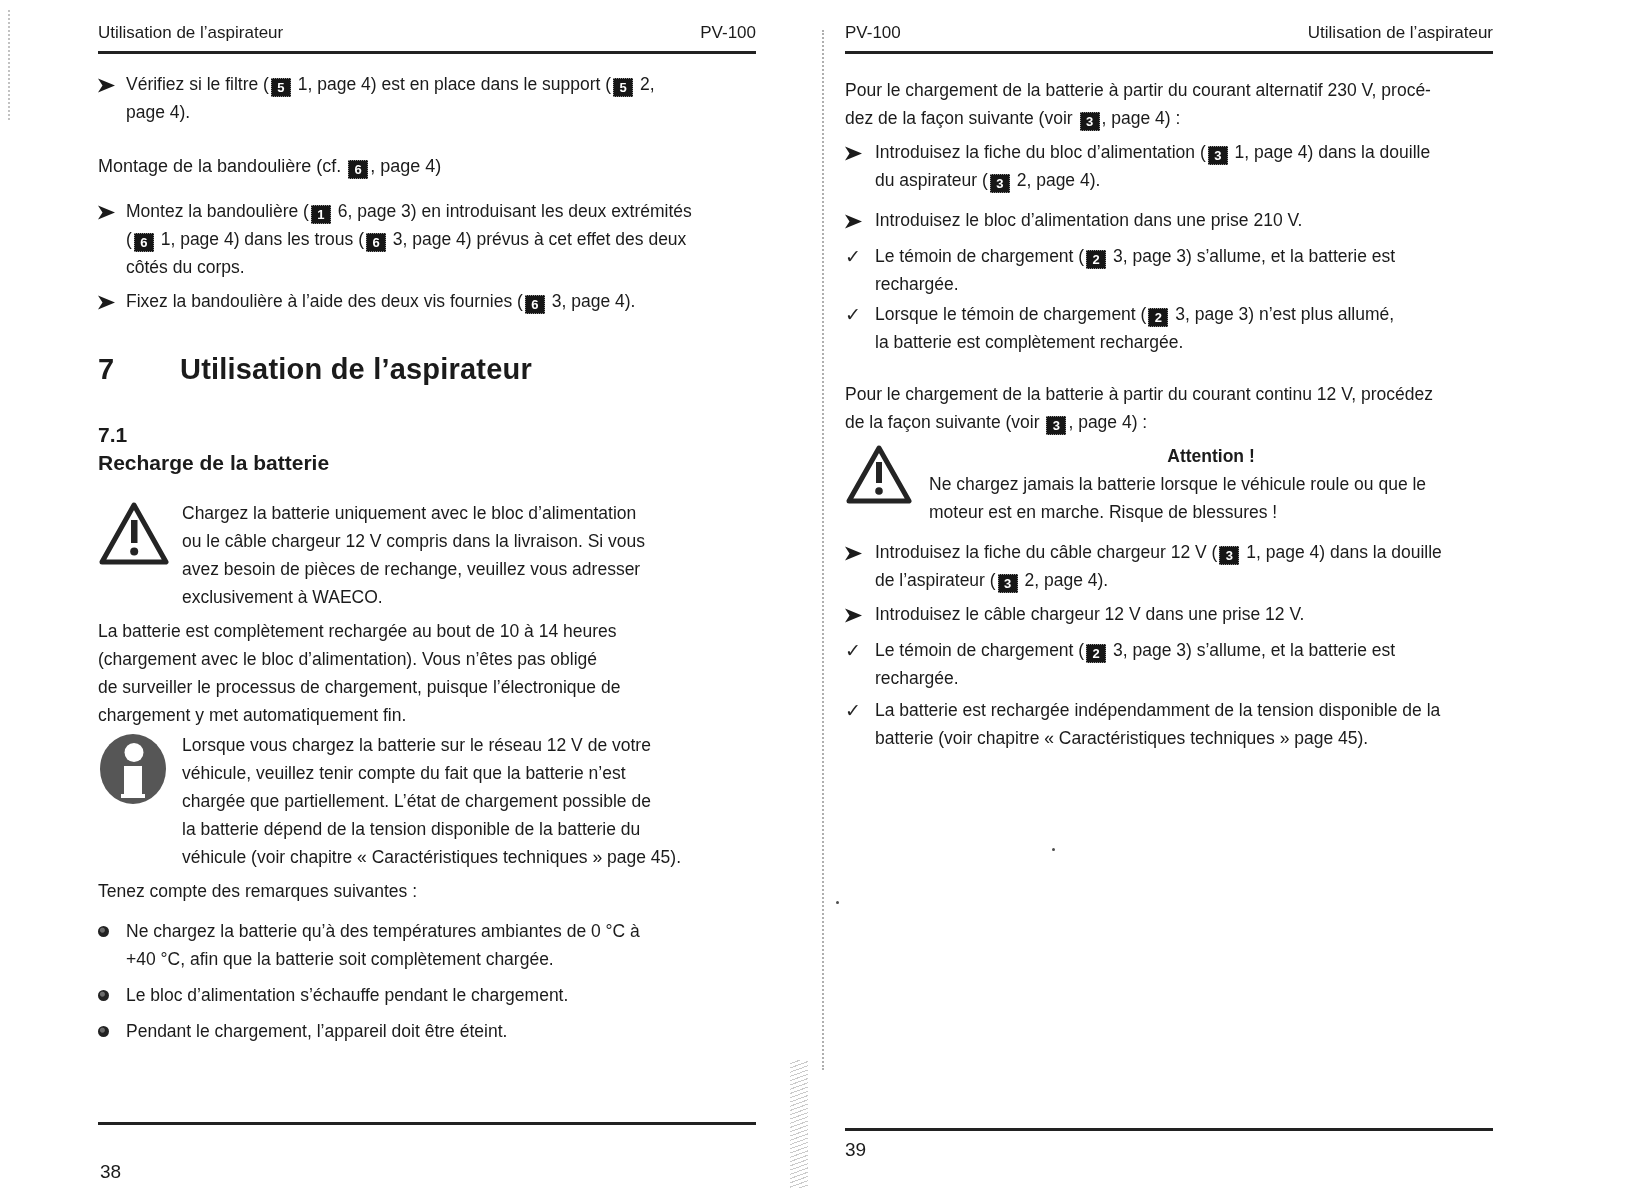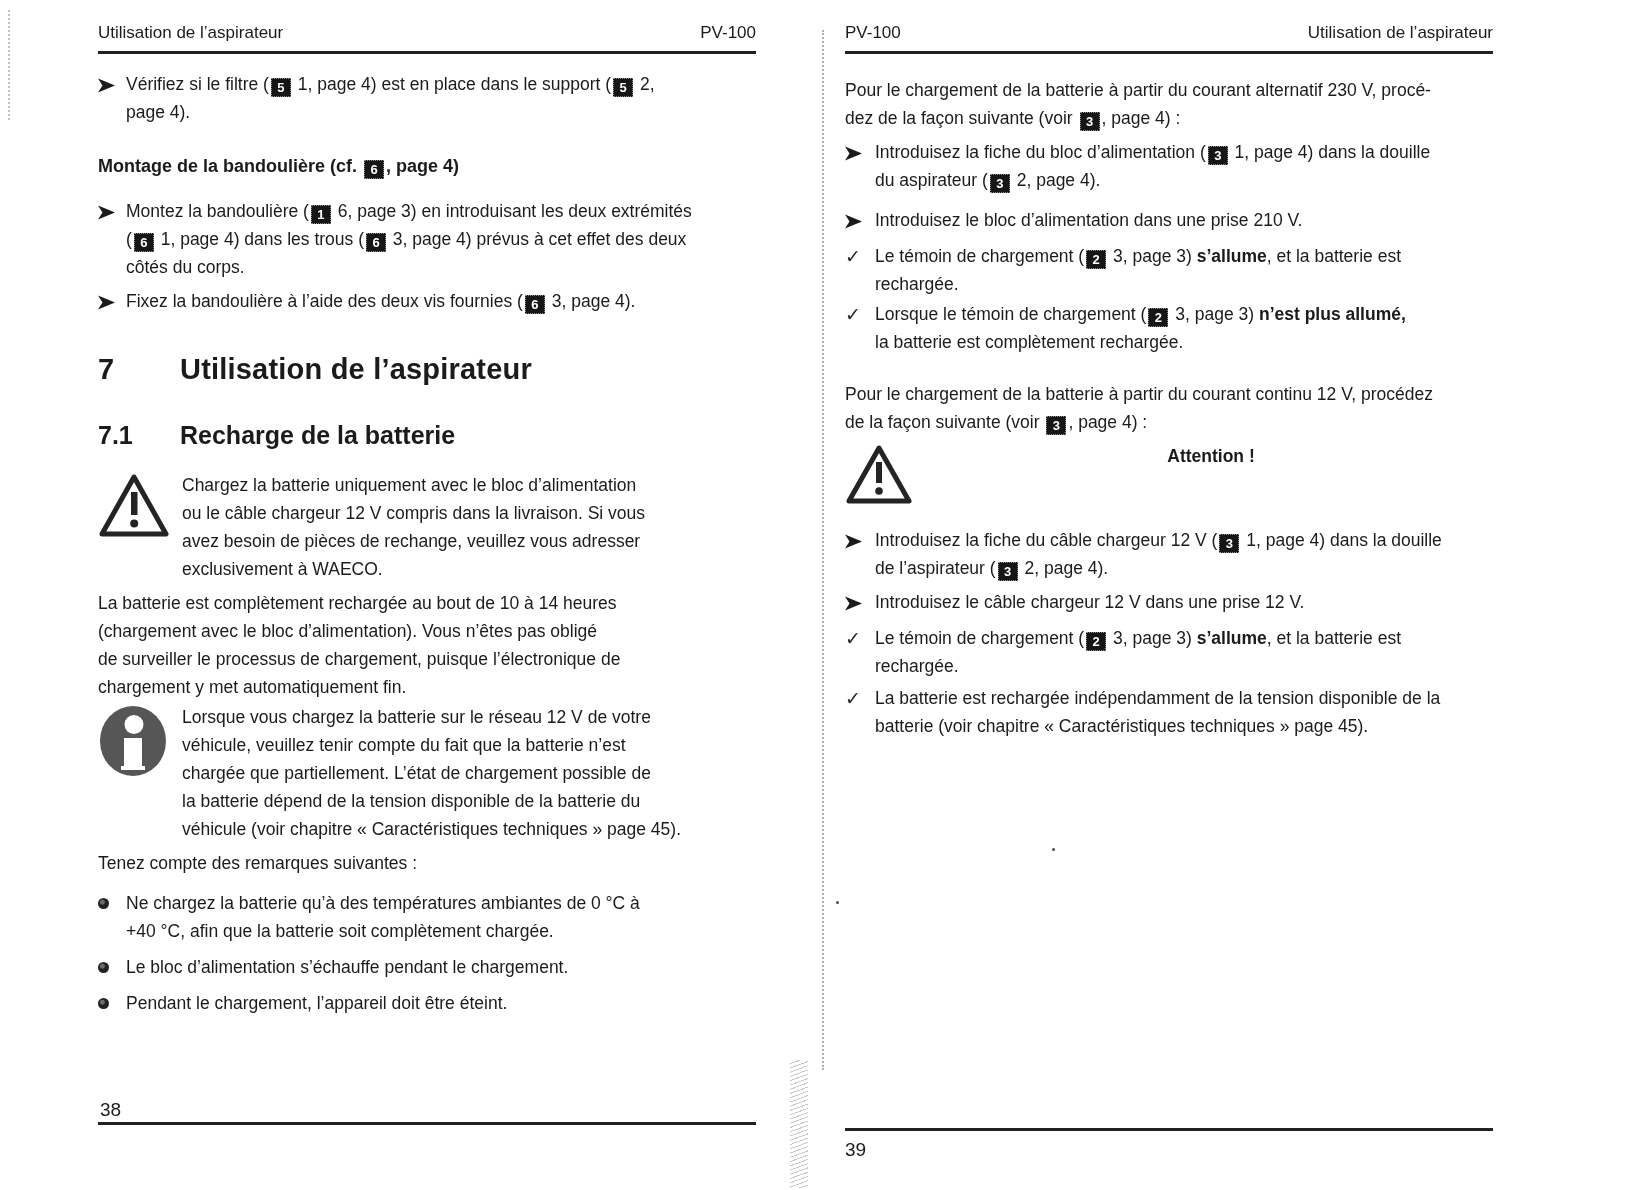--- a/index.html
+++ b/index.html
@@ -29,21 +29,21 @@
 
   .arrow-glyph svg { display:block; margin-top:7px; }
   .check-glyph { font-size:19px; color:#262626; }
   .dot-glyph {
     display:block; width:11px; height:11px; border-radius:50%;
     margin-top:8px; background:radial-gradient(circle at 40% 38%, #6b6b6b 0 2px, #222 3px);
   }
 
   .subhead { font-size:18px; font-weight:bold; }
   .h1 { display:flex; font-size:29px; font-weight:bold; line-height:36px; letter-spacing:.2px; }
-  .h2 { display:flex; font-size:25px; font-weight:bold; line-height:28px; }
+  .h2 { display:flex; font-size:21px; font-weight:bold; line-height:28px;flex-direction:column; }
   .hnum { flex:none; width:82px; }
 
   .icon-col { flex:none; width:84px; padding-top:2px; }
   .nb-title { font-weight:bold;text-align:center; }
 
   .figbadge {
     display:inline-block; min-width:16px; height:17px; line-height:17px;
     padding:0 1px; margin:0 2px; text-align:center;
     background:#161616; color:#ffffff;
     font-size:13px; font-weight:bold;
@@ -52,42 +52,42 @@
 
   
   .mt16{margin-top:16px}.mt26{margin-top:26px}.mt10{margin-top:17px}.mt14{margin-top:6px}
   .mt36{margin-top:36px}.mt34{margin-top:34px}.mt22{margin-top:22px}.mt6{margin-top:6px}.mt12{margin-top:12px}.mt8{margin-top:8px}.mt24{margin-top:24px}
   .mt2{margin-top:2px}.mt4{margin-top:4px}
 
   .footer-rule { position:absolute; border-top:3px solid #222; }
   .footer-rule-l { left:98px;  top:1122px; width:658px; }
   .footer-rule-r { left:845px; top:1128px; width:648px; }
   .pageno { position:absolute; font-size:19px; }
-  .pageno-l { left:100px; top:1096px; }
+  .pageno-l { left:100px; top:1158px; }
   .pageno-r { left:845px; top:1136px; width:648px; text-align:left; }
 
   
   .seam {
     position:absolute; left:822px; top:30px; height:1040px; width:0;
     border-left:2px dotted #6f6f6f; opacity:.55;
   }
   .seam-bottom {
     position:absolute; left:790px; top:1060px; width:18px; height:128px;
     background:repeating-linear-gradient(160deg, transparent 0 3px, #8a8a8a 3px 4px);
     opacity:.45;
   }
   .edge-mark {
     position:absolute; left:8px; top:10px; height:110px; width:0;
     border-left:2px dotted #9a9a9a; opacity:.6;
   }
   .speck { position:absolute; width:3px; height:3px; border-radius:50%; background:#4d4d4d; }
   .speck1 { left:1052px; top:848px; }
   .speck2 { left:836px;  top:901px; }
 
-  b { font-weight:bold;text-align:center; }
+  b { font-weight:normal;text-align:center; }
 </style>
 </head>
 <body>
 
 <div>
 
   <div class="edge-mark"></div>
   <div class="seam"></div>
   <div class="seam-bottom"></div>
   <div class="speck speck1"></div>
@@ -229,20 +229,21 @@
     <div class="icon-block mt14">
       <span class="icon-col">
         <svg width="68" height="62" viewBox="0 0 68 62">
           <path d="M34 4 L64 57 L4 57 Z" fill="none" stroke="#242424" stroke-width="5" stroke-linejoin="round"></path>
           <rect x="31" y="18" width="6" height="21" fill="#242424"></rect>
           <circle cx="34" cy="47" r="3.8" fill="#242424"></circle>
         </svg>
       </span>
       <div class="itxt">
         <p class="nb-title">Attention !</p>
+        <p>Ne chargez jamais la batterie lorsque le véhicule roule ou que le<br>moteur est en marche. <b>Risque de blessures !</b></p>
       </div>
     </div>
 
     <div class="arrow-item mt12">
       <span class="bullet-col arrow-glyph">
         <svg width="17" height="15" viewBox="0 0 17 15">
             <polygon points="0,0.5 17,7.5 0,14.5 4.5,7.5" fill="#1b1b1b"></polygon>
           </svg>
       </span>
       <p class="itxt">Introduisez la fiche du câble chargeur 12 V (<span class="figbadge">3</span> 1, page 4) dans la douille<br>de l’aspirateur (<span class="figbadge">3</span> 2, page 4).</p>

